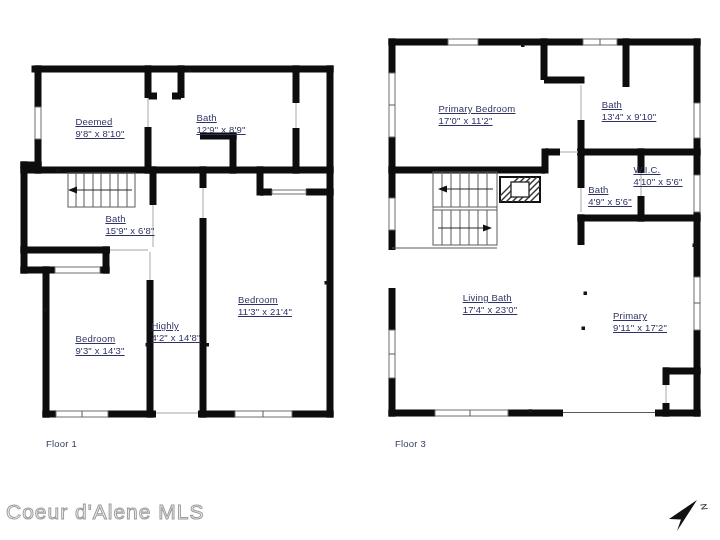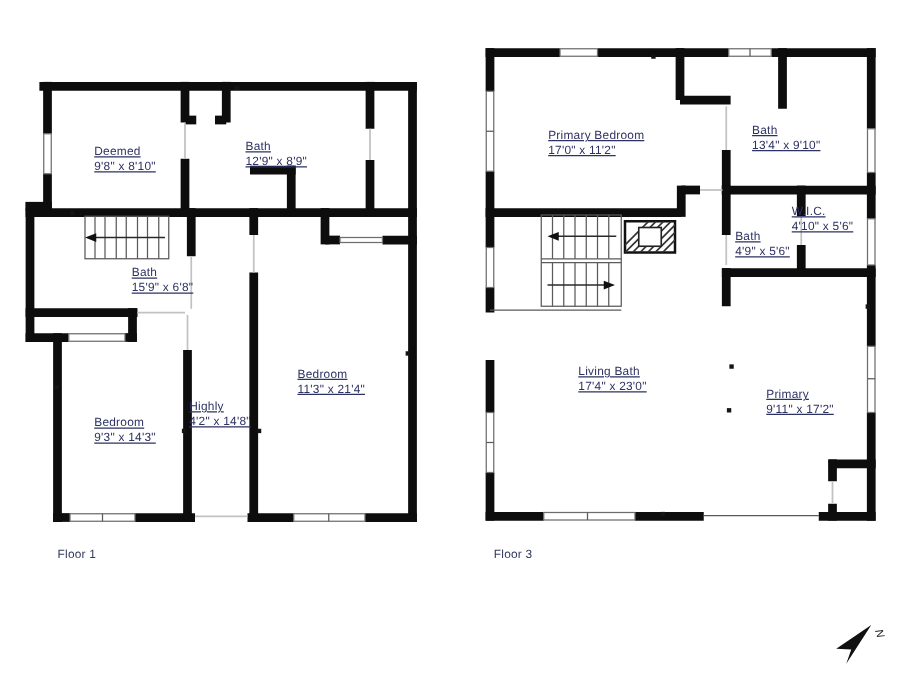--- a/index.html
+++ b/index.html
@@ -285,19 +285,20 @@
     <div>17'4" x 23'0"</div>
   </div>
   <div class="room-label" style="left:640px;top:322px">
     <div>Primary</div>
     <div>9'11" x 17'2"</div>
   </div>
 
   <div class="floor-label" style="left:46px;top:438px">Floor 1</div>
   <div class="floor-label" style="left:395px;top:438px">Floor 3</div>
 
+  <div class="watermark">Coeur d'Alene MLS</div>
 
   <svg class="north" viewBox="0 0 52 44">
     <path d="M33,6 L5,25 L17,25.5 L13,37 Z" fill="#111"></path>
     <text x="38" y="12" font-size="9" font-style="italic" fill="#222" transform="rotate(72 38 10)">N</text>
   </svg>
 
 </div>
 
 </body></html>

